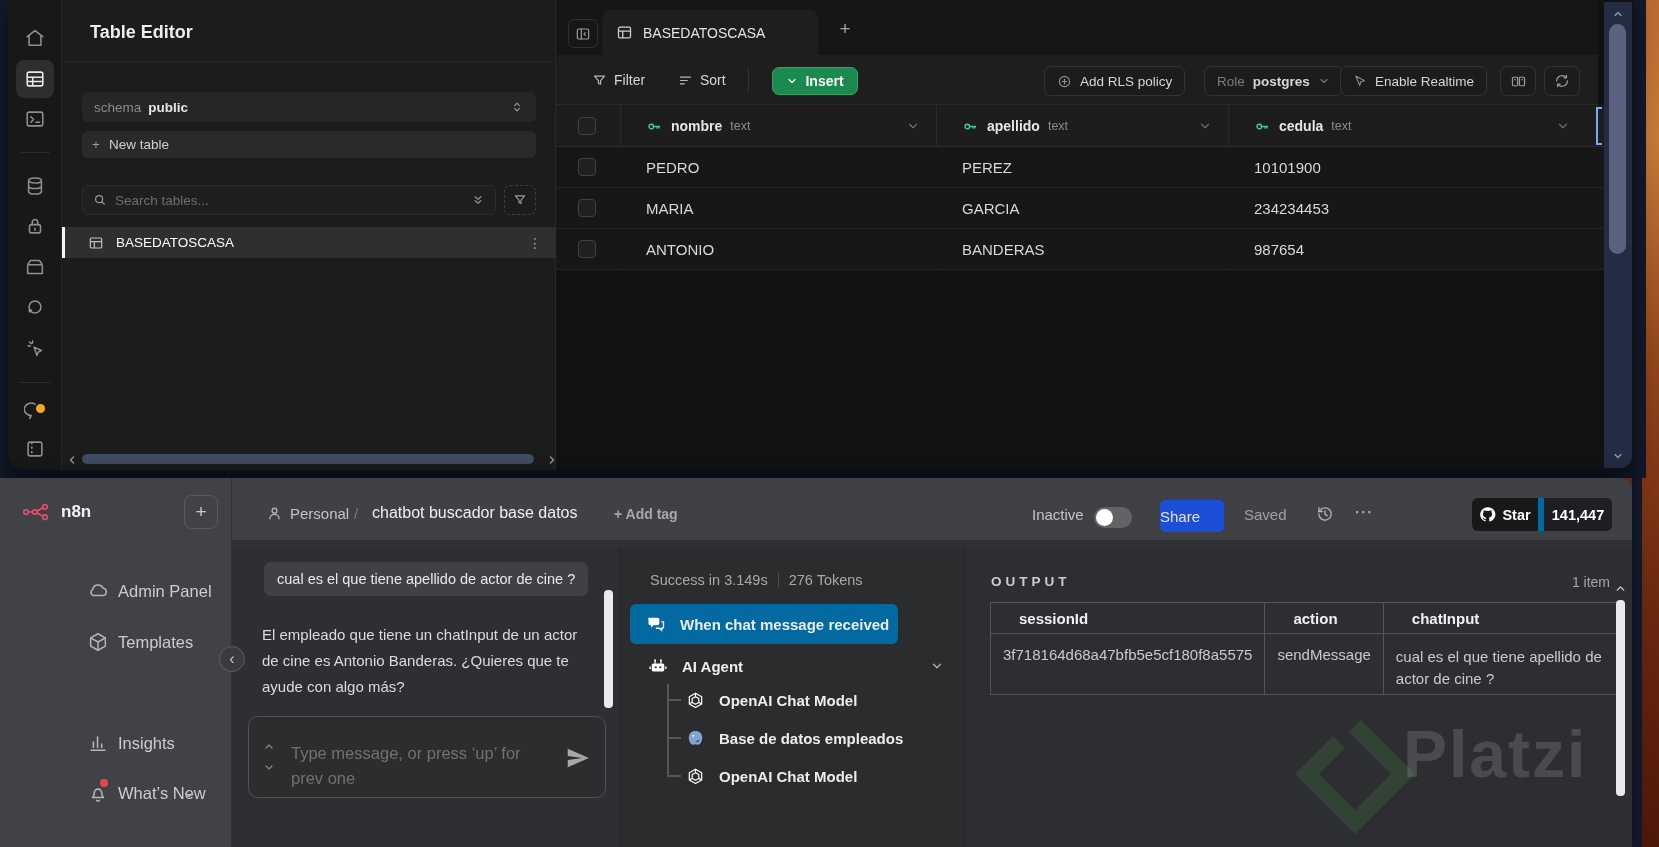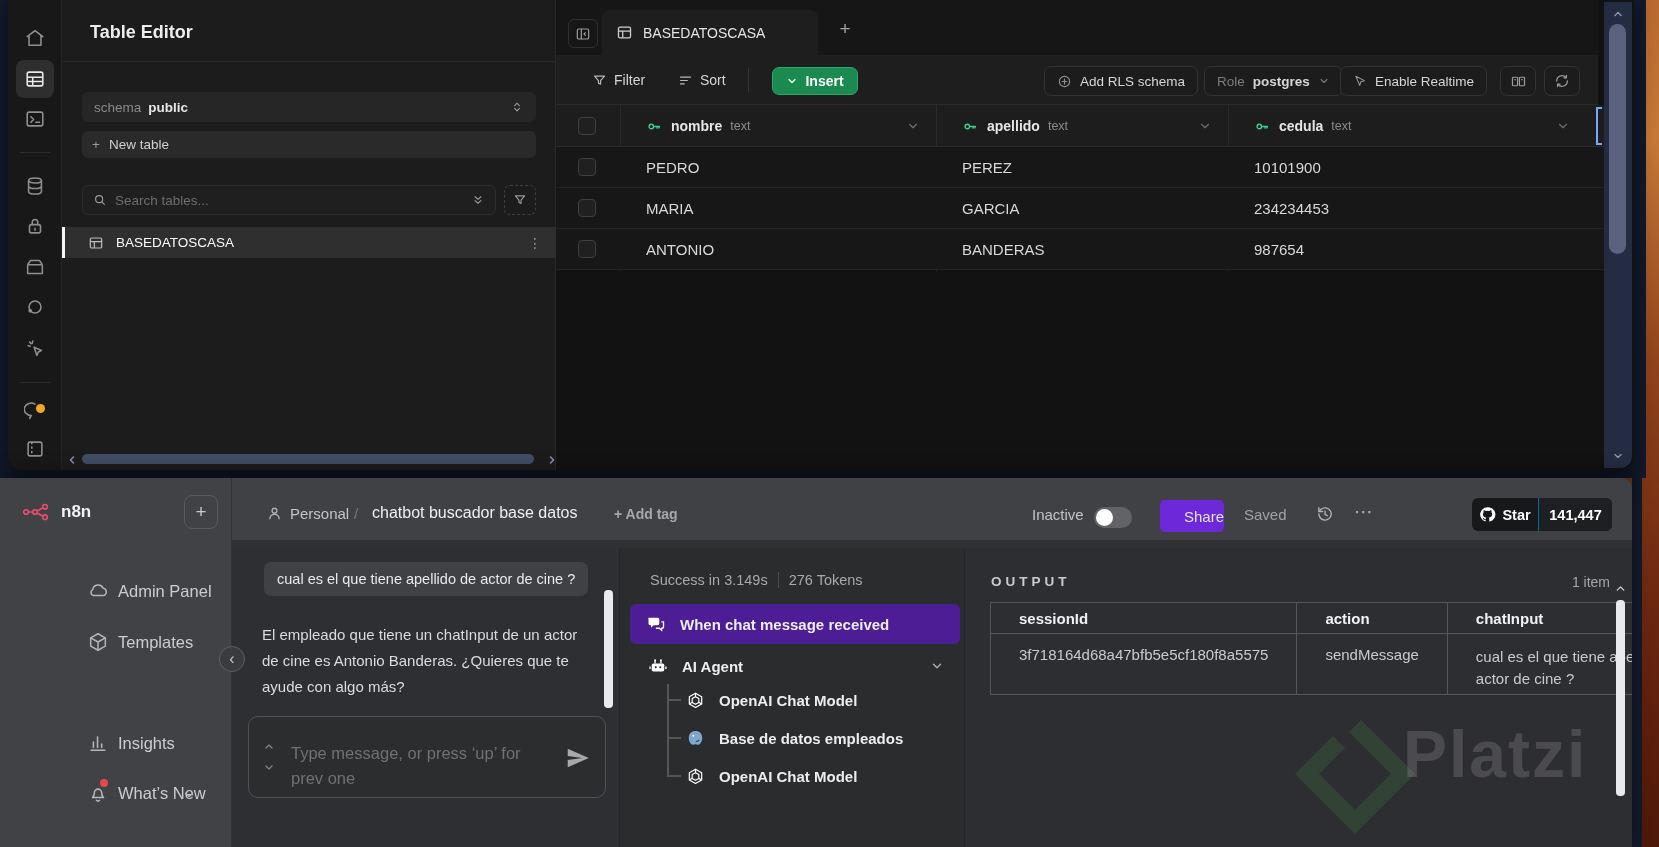--- a/index.html
+++ b/index.html
@@ -62,47 +62,47 @@
   #n8n-side{left:0;top:0;width:232px;height:369px;background:#414245;border-right:1px solid #333436;}
   .n8n-item{left:0;height:30px;width:232px;color:#cbccce;font-size:16.5px;gap:0;}
   .n8n-item .lbl{margin-left:34px;}
   .n8n-ic{position:absolute;left:86px;width:24px;height:24px;color:#b5b6b9;display:flex;align-items:center;justify-content:center;}
   #n8n-top{left:232px;top:0;width:1400px;height:70px;background:#404144;border-bottom:1px solid #323335;}
   .crumb{font-size:15px;color:#c3c4c6;}
   .wf-name{font-size:16px;color:#edeeef;}
   .addtag{font-size:14px;font-weight:600;color:#a6a7a9;}
   .toggle{left:1092px;top:29px;width:38px;height:21px;background:#626366;border-radius:11px;}
   .knob{position:absolute;left:2px;top:2px;width:17px;height:17px;background:#fff;border-radius:50%;}
-  .share{left:1160px;top:22px;width:64px;height:32px;background:#6d28d9;border-radius:5px;color:#e2e3e5;font-size:15px;display:flex;align-items:center;justify-content:flex-end;}
+  .share{left:1160px;top:22px;width:64px;height:32px;background:#1d4ed8;border-radius:5px;color:#e2e3e5;font-size:15px;display:flex;align-items:center;justify-content:flex-start;}
   .star{left:1472px;top:20px;width:140px;height:33px;background:#17181a;border-radius:6px;overflow:hidden;}
   .star-seg1{width:66px;height:33px;gap:6px;justify-content:center;color:#fff;font-size:14.5px;font-weight:700;}
-  .star-seg2{width:74px;height:33px;background:#1e1f22;border-left:1px solid #0369a1;justify-content:center;color:#fff;font-size:14.5px;font-weight:700;display:flex;align-items:center;}
+  .star-seg2{width:74px;height:33px;background:#1e1f22;border-left:6px solid #0369a1;justify-content:center;color:#fff;font-size:14.5px;font-weight:700;display:flex;align-items:center;}
   .strip{left:232px;top:62px;width:1400px;height:8px;background:#303134;}
   #chat{left:232px;top:70px;width:388px;height:299px;background:#2e2f32;border-right:1px solid #242528;}
   #run{left:620px;top:70px;width:345px;height:299px;background:#2b2c2e;border-right:1px solid #242528;}
   #out{left:965px;top:70px;width:667px;height:299px;background:#2d2e31;overflow:hidden;}
   .bubble{left:32px;top:14px;max-width:330px;background:#404144;border-radius:7px;padding:9px 13px;font-size:14.5px;color:#e8e9ea;}
   .bot-msg{left:30px;top:74px;width:334px;font-size:15px;line-height:26px;color:#dadbdd;}
   .chat-sb{left:372px;top:42px;width:9px;height:118px;background:#e9eaeb;border-radius:4px;}
   .chat-input{left:16px;top:168px;width:358px;height:82px;border:1.5px solid #515255;border-radius:10px;background:#2c2d2f;}
   .ph{left:42px;top:24px;width:242px;font-size:16.5px;line-height:25px;color:#707174;}
   .collapse-circle{left:219px;top:168px;width:26px;height:26px;border:1px solid #5e5f62;border-radius:50%;background:#3a3b3e;display:flex;align-items:center;justify-content:center;color:#c5c6c8;z-index:6;}
   .status{left:30px;top:24px;gap:10px;font-size:14.5px;color:#a8a9ab;}
   .vbar{width:1px;height:16px;background:#4a4b4d;}
-  .noderow1{left:10px;top:56px;width:330px;height:40px;background:#4c1d95;border-radius:6px;gap:0;}
+  .noderow1{left:10px;top:56px;width:268px;height:40px;background:#0369a1;border-radius:6px;gap:0;}
   .noderow2{left:10px;top:100px;width:330px;height:36px;gap:0;}
   .nodelbl{font-size:15px;color:#eceded;margin-left:14px;font-weight:600;}
   .tree-v{left:47px;top:136px;width:1.5px;height:92px;background:#55565a;}
   .tree-h{left:47px;width:14px;height:1.5px;background:#55565a;}
   .child{height:28px;gap:0;}
   .out-title{left:26px;top:26px;font-size:13.5px;font-weight:700;letter-spacing:4px;color:#cbccce;}
   .out-count{left:560px;top:26px;width:85px;text-align:right;font-size:14px;color:#a4a5a7;}
   .otable{left:25px;top:54px;width:622px;border:1px solid #55565a;border-collapse:collapse;}
   .otable th{border:1px solid #55565a;height:31px;text-align:left;padding:0 28px;font-size:15px;color:#eef0f1;font-weight:700;}
-  .otable td{border:1px solid #55565a;height:56px;padding:4px 28px;font-size:15px;color:#c9cacc;vertical-align:middle;}
+  .otable td{border:1px solid #55565a;height:56px;padding:4px 12px;font-size:15px;color:#c9cacc;vertical-align:middle;}
   .out-sb{left:651px;top:52px;width:9px;height:196px;background:#e9eaeb;border-radius:4px;}
   .wm-text{left:438px;top:168px;font-size:66px;font-weight:700;color:rgba(195,197,200,.20);letter-spacing:2px;}
 </style>
 </head>
 <body>
 
 <div id="navy-top" class="abs"></div>
 <div id="red-frag" class="abs"></div>
 <div id="navy-right-n8n" class="abs"></div>
 
@@ -256,21 +256,21 @@
       <svg width="12" height="12" viewBox="0 0 24 24" fill="none" stroke="#eafff2" stroke-width="2.4" stroke-linecap="round" stroke-linejoin="round">
           <path d="m6 9 6 6 6-6"></path>
         </svg>
       <span>Insert</span>
     </div>
     <div class="abs flex tb-btn" style="left:488px">
       <svg width="15" height="15" viewBox="0 0 24 24" fill="none" stroke="#8f8f8f" stroke-width="1.8" stroke-linecap="round">
           <circle cx="12" cy="12" r="8.2"></circle>
           <path d="M12 8.2v7.6M8.2 12h7.6"></path>
         </svg>
-      <span>Add RLS schema</span>
+      <span>Add RLS policy</span>
     </div>
     <div class="abs flex tb-btn" style="left:648px">
       <span style="color:#7c7c7c">Role</span>
       <span style="font-weight:600">postgres</span>
       <svg width="12" height="12" viewBox="0 0 24 24" fill="none" stroke="#777" stroke-width="2.2" stroke-linecap="round" stroke-linejoin="round">
           <path d="m6 9 6 6 6-6"></path>
         </svg>
     </div>
     <div class="abs flex tb-btn" style="left:784px">
       <svg width="14" height="14" viewBox="0 0 24 24" fill="none" stroke="#9a9a9a" stroke-width="1.8" stroke-linejoin="round">

